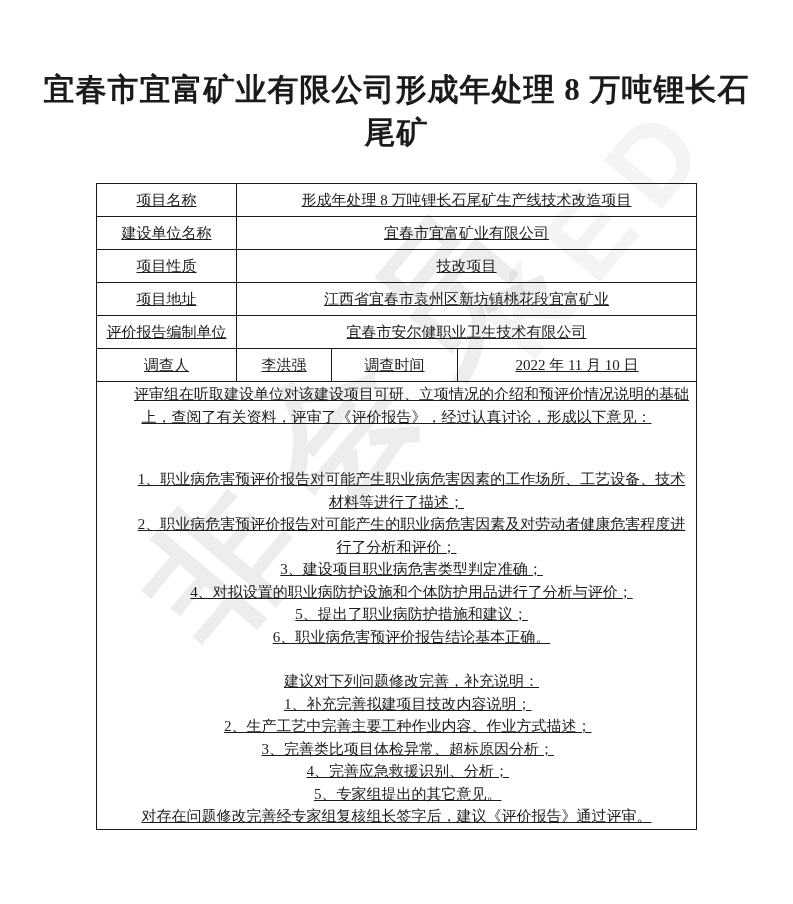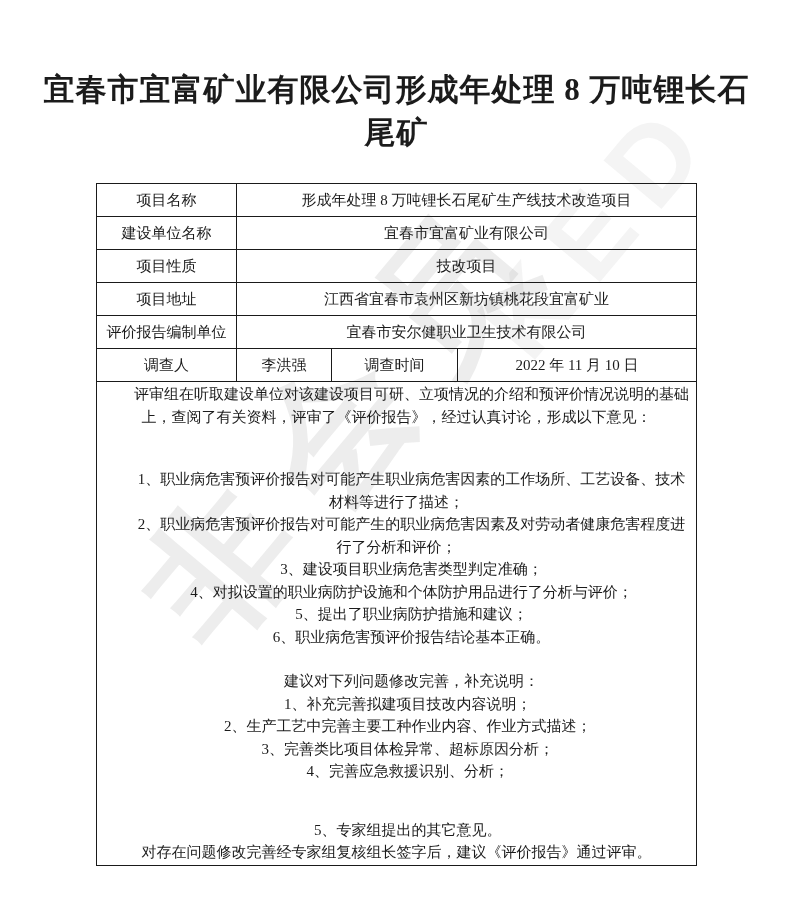--- a/index.html
+++ b/index.html
@@ -48,20 +48,21 @@
     font-size:31px;
     font-weight:bold;
     line-height:43px;
     letter-spacing:1px;
   }
   table.info{
     border-collapse:collapse;
     table-layout:fixed;
     width:600px;
     margin:29px auto 0;
+    text-decoration:underline;
   }
   table.info td{
     border:1.5px solid #1a1a1a;
     font-size:15px;
     height:30px;
     padding:1px 4px;
     text-align:center;
     vertical-align:middle;
     overflow:hidden;
   }
@@ -132,21 +133,21 @@
               <p class="op" style="text-indent: 2em;">3、建设项目职业病危害类型判定准确；</p>
               <p class="op" style="text-indent: 2em;">4、对拟设置的职业病防护设施和个体防护用品进行了分析与评价；</p>
               <p class="op" style="text-indent: 2em;">5、提出了职业病防护措施和建议；</p>
               <p class="op" style="text-indent: 2em;">6、职业病危害预评价报告结论基本正确。</p>
               <p class="op blank" style="text-indent: 0em;"></p>
               <p class="op" style="text-indent: 2em;">建议对下列问题修改完善，补充说明：</p>
               <p class="op" style="text-indent: 1.5em;">1、补充完善拟建项目技改内容说明；</p>
               <p class="op" style="text-indent: 1.5em;">2、生产工艺中完善主要工种作业内容、作业方式描述；</p>
               <p class="op" style="text-indent: 1.5em;">3、完善类比项目体检异常、超标原因分析；</p>
               <p class="op" style="text-indent: 1.5em;">4、完善应急救援识别、分析；</p>
-              <p class="op" style="text-indent: 1.5em; margin-top: 36px;">5、专家组提出的其它意见。</p>
+              <p class="op" style="text-indent: 1.5em;">5、专家组提出的其它意见。</p>
               <p class="op" style="text-indent: 0em;">对存在问题修改完善经专家组复核组长签字后，建议《评价报告》通过评审。</p>
             </td>
       </tr>
     </tbody>
       </table>
 
   </div>
 </div>
 
 </body></html>

